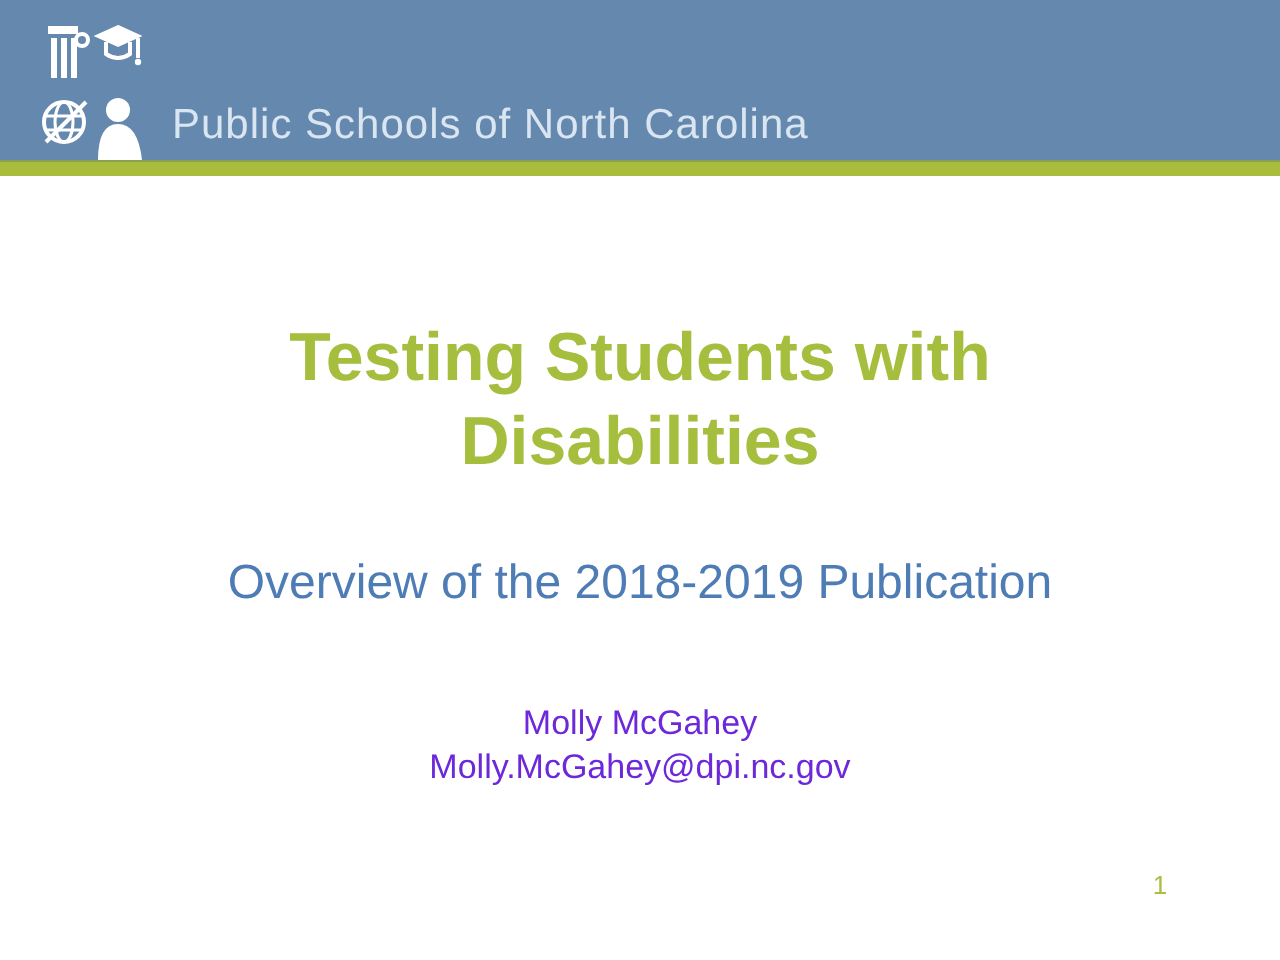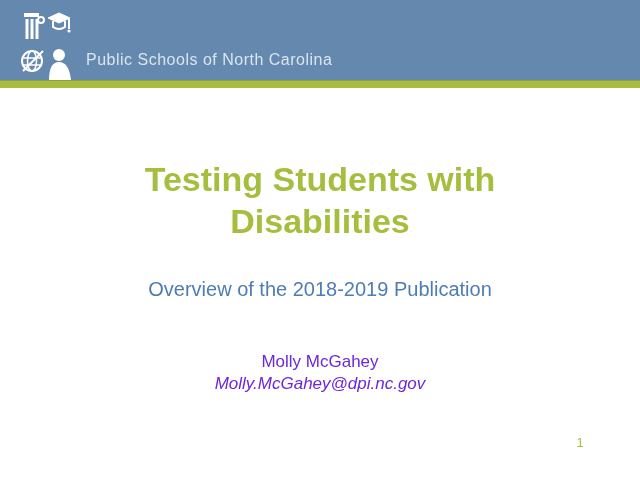--- a/index.html
+++ b/index.html
@@ -27,21 +27,21 @@
     left: 21px;
     top: 9px;
     width: 50px;
     height: 71px;
   }
   .org-name {
     position: absolute;
     left: 86px;
     top: 51px;
     color: #D9E5F1;
-    font-size: 16px;
+    font-size: 21px;
     font-weight: 400;
     letter-spacing: 0.5px;
     white-space: nowrap;
   }
 
   
   .divider-bar {
     position: absolute;
     top: 80px; left: 0;
     width: 640px;
@@ -63,34 +63,34 @@
     line-height: 42px;
   }
   .title .inner { display: inline-block; max-width: 440px; }
   .subtitle {
     position: absolute;
     top: 278px;
     left: 0;
     width: 640px;
     text-align: center;
     color: #4E7CB5;
-    font-size: 20px;
+    font-size: 24px;
     font-weight: 400;
   }
   .presenter {
     position: absolute;
     top: 351px;
     left: 0;
     width: 640px;
     text-align: center;
     color: #6d28d9;
     font-size: 17px;
     line-height: 21px;
   }
-  .presenter .email { margin-top: 1px; font-style: italic; }
+  .presenter .email { margin-top: 1px; }
 
   .page-number {
     position: absolute;
     left: 572px;
     top: 435px;
     width: 16px;
     text-align: center;
     color: #A8BF43;
     font-size: 13px;
   }

